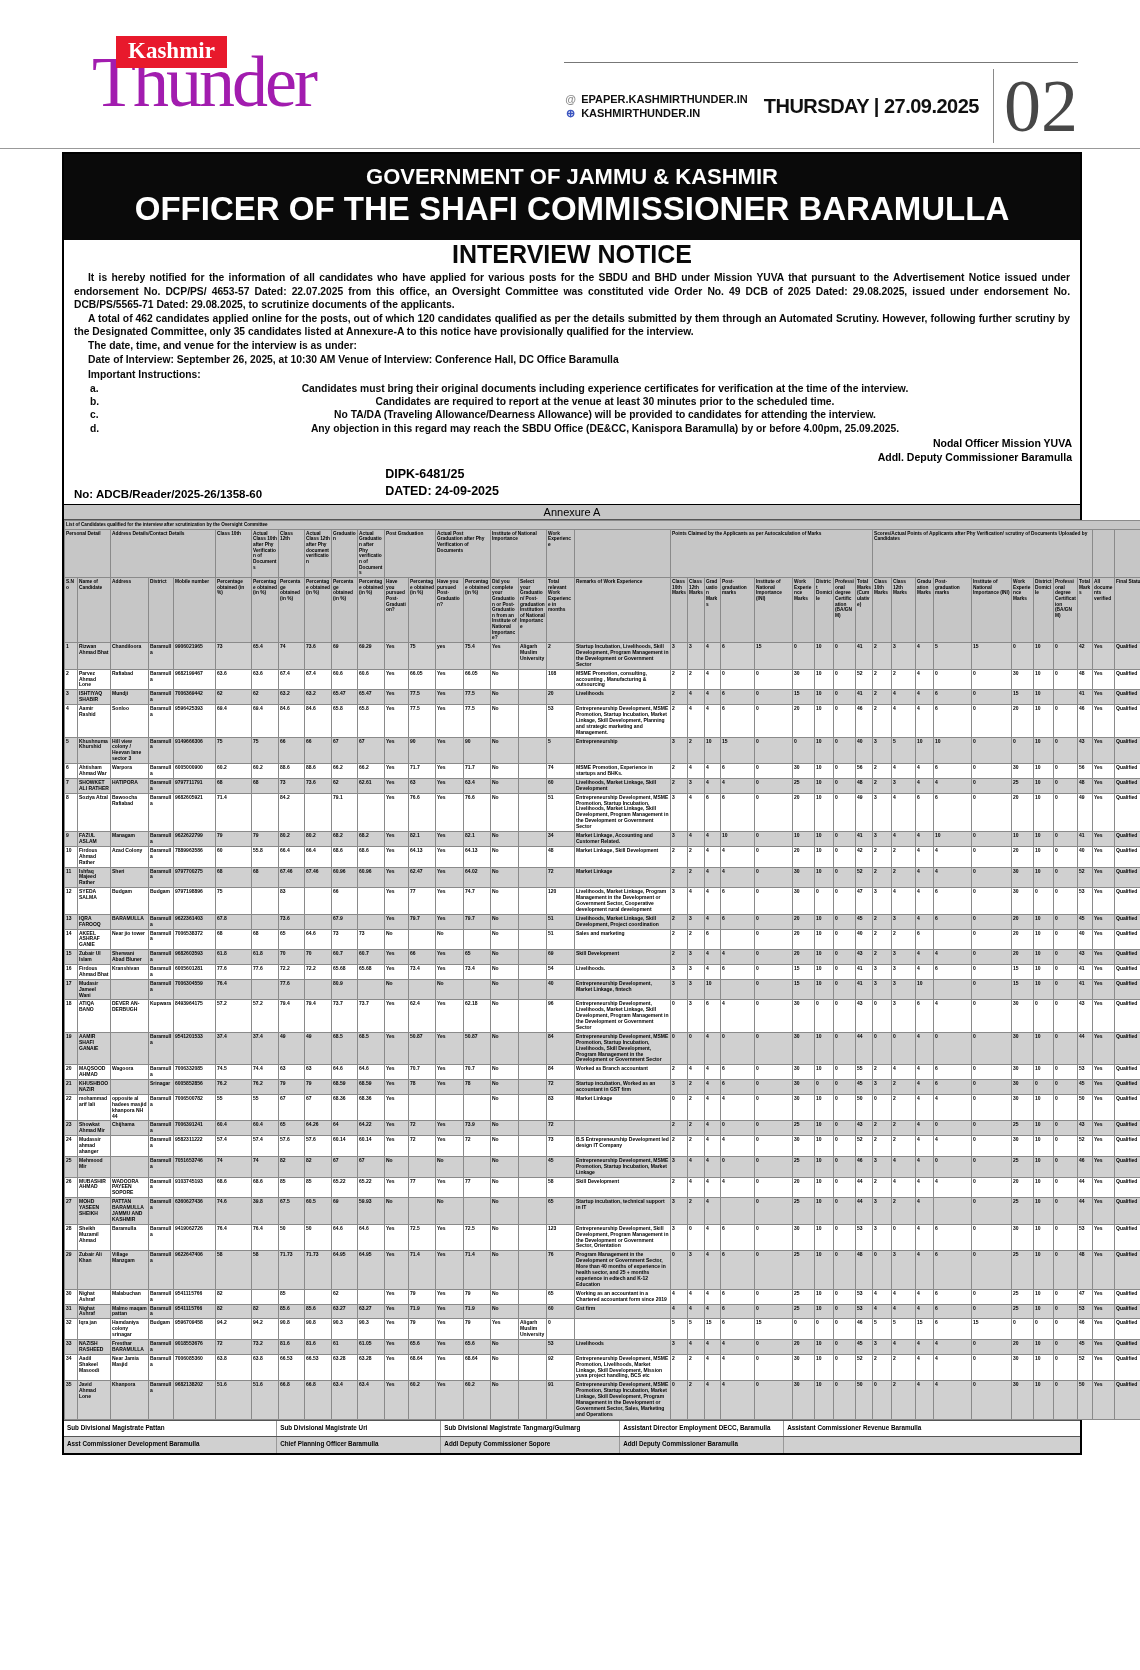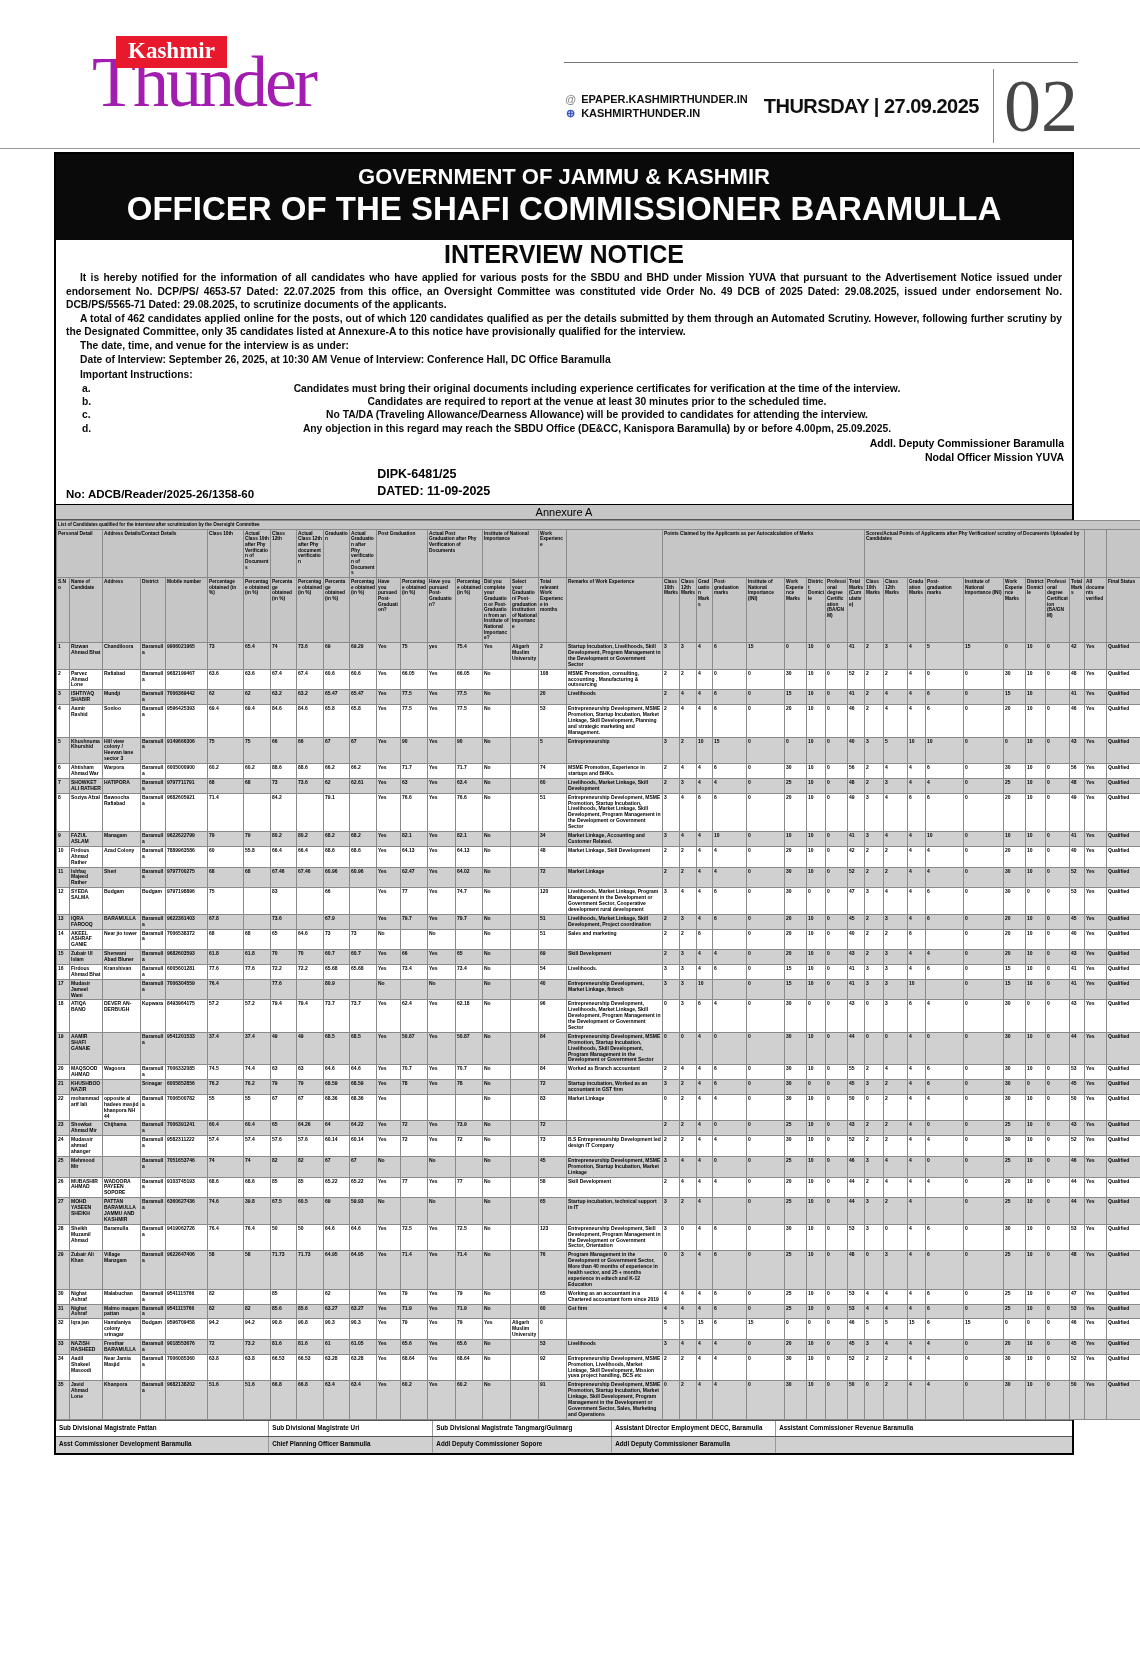--- a/index.html
+++ b/index.html
@@ -18,21 +18,21 @@
   .sites{display:flex;flex-direction:column;gap:2px;margin-right:16px;}
   .site-line{display:flex;align-items:center;font-weight:bold;font-size:11px;letter-spacing:0;color:#111;}
   .site-ico{display:inline-block;width:13px;text-align:center;margin-right:4px;font-size:11px;}
   .ico-at{color:#8a8a8a;}
   .ico-globe{color:#3c55c0;}
   .edate{font-weight:bold;font-size:20px;color:#101010;letter-spacing:-0.5px;white-space:nowrap;align-self:center;}
   .pageno{border-left:1px solid #8a8a8a;margin-left:14px;padding-left:10px;
           font-family:"Liberation Serif",serif;font-size:74px;line-height:1;color:#474747;}
 
   
-  .notice-box{position:absolute;left:54px;top:152px;width:1016px;border:2px solid #000;background:#fff;}
+  .notice-box{position:absolute;left:62px;top:152px;width:1016px;border:2px solid #000;background:#fff;}
   .banner{background:#0a0a0a;color:#fff;text-align:center;padding:10px 0 12px 0;}
   .banner-l1{font-size:22px;font-weight:900;letter-spacing:0;line-height:1.2;}
   .banner-l2{font-size:33px;font-weight:900;letter-spacing:0;line-height:1.15;}
   .iv-title{text-align:center;font-size:25px;font-weight:900;color:#0a0a0a;margin:0 0 2px 0;letter-spacing:0;}
   .body-text{padding:0 10px;color:#0a0a0a;}
   .para{font-size:10.3px;font-weight:bold;line-height:1.28;text-align:justify;text-indent:14px;margin:0 0 1px 0;}
   .para.noindent{text-indent:14px;}
   .inst{display:flex;font-size:10.3px;font-weight:bold;line-height:1.3;}
   .inst .lbl{width:22px;padding-left:16px;flex:none;}
   .inst .txt{flex:1;padding-left:28px;text-indent:0;text-align:center;}
@@ -112,29 +112,29 @@
       <span class="lbl">c.</span>
       <span class="txt">No TA/DA (Traveling Allowance/Dearness Allowance) will be provided to candidates for attending the interview.</span>
     </div>
     <div class="inst">
       <span class="lbl">d.</span>
       <span class="txt">Any objection in this regard may reach the SBDU Office (DE&amp;CC, Kanispora Baramulla) by or before 4.00pm, 25.09.2025.</span>
     </div>
   </div>
 
   <div class="signatory">
+    <div>Nodal Officer Mission YUVA</div>
     <div>Addl. Deputy Commissioner Baramulla</div>
-    <div>Nodal Officer Mission YUVA</div>
   </div>
 
   <div class="ref-row">
     <div class="refno">No: ADCB/Reader/2025-26/1358-60</div>
     <div class="dipk">
       <div>DIPK-6481/25</div>
-      <div>DATED: 11-09-2025</div>
+      <div>DATED: 24-09-2025</div>
     </div>
     <div class="ref-spacer"></div>
   </div>
 
   <div class="annex-wrap">
     <div class="annex-title">Annexure A</div>
     <table class="annex">
         <colgroup>
           <col style="width:13px">
           <col style="width:33px">

